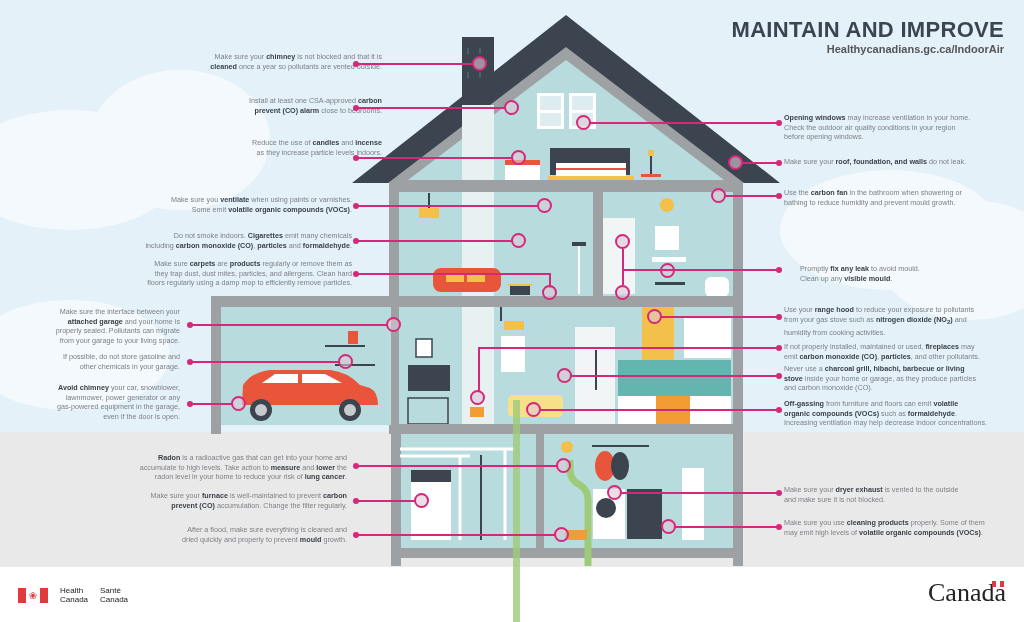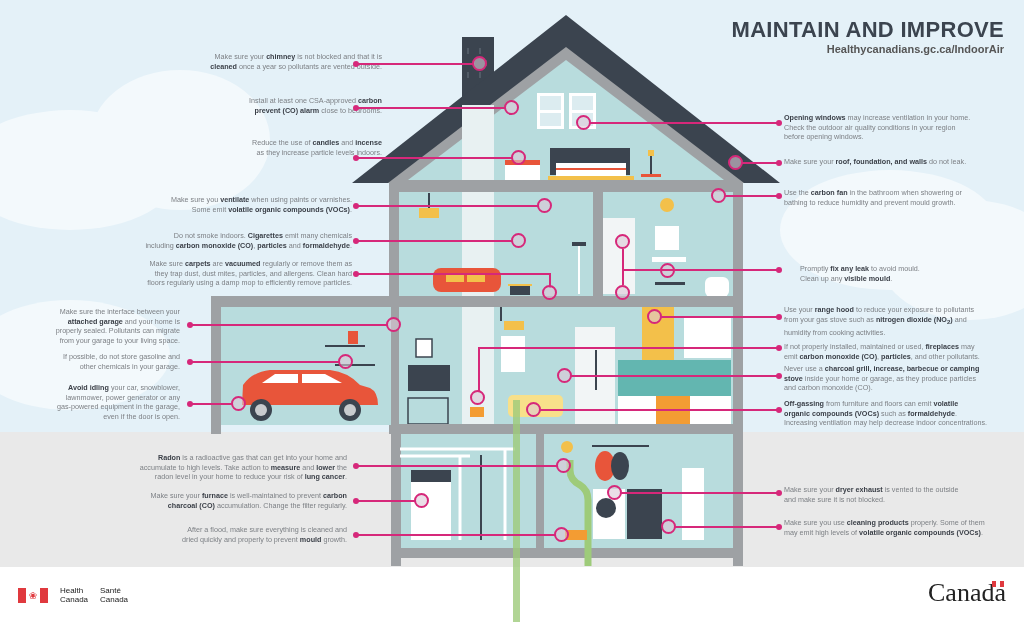--- a/index.html
+++ b/index.html
@@ -209,47 +209,47 @@
 <div class="tip left" style="right:672px;top:195px;">Make sure you <b>ventilate</b> when using paints or varnishes.<br>Some emit <b>volatile organic compounds (VOCs)</b>.</div>
 <div class="dot" style="left:353px;top:203px;"></div>
 <div class="line" style="left:356px;top:205px;width:182px;"></div>
 <div class="ring" style="left:537px;top:198px;"></div>
 
 <div class="tip left" style="right:672px;top:231px;">Do not smoke indoors. <b>Cigarettes</b> emit many chemicals<br>including <b>carbon monoxide (CO)</b>, <b>particles</b> and <b>formaldehyde</b>.</div>
 <div class="dot" style="left:353px;top:238px;"></div>
 <div class="line" style="left:356px;top:240px;width:156px;"></div>
 <div class="ring" style="left:511px;top:233px;"></div>
 
-<div class="tip left" style="right:672px;top:259px;">Make sure <b>carpets</b> are <b>vacuumed</b> regularly or remove them as<br>they trap dust, dust mites, particles, and allergens. Clean hard<br>floors regularly using a damp mop to efficiently remove particles.</div>
+<div class="tip left" style="right:672px;top:259px;">Make sure <b>carpets</b> are <b>products</b> regularly or remove them as<br>they trap dust, dust mites, particles, and allergens. Clean hard<br>floors regularly using a damp mop to efficiently remove particles.</div>
 <div class="dot" style="left:353px;top:271px;"></div>
 <div class="line" style="left:356px;top:273px;width:194px;"></div>
 <div class="vline" style="left:549px;top:273px;height:15px;"></div>
 <div class="ring" style="left:542px;top:285px;"></div>
 
 <div class="tip left" style="right:844px;top:307px;">Make sure the interface between your<br><b>attached garage</b> and your home is<br>properly sealed. Pollutants can migrate<br>from your garage to your living space.</div>
 <div class="dot" style="left:187px;top:322px;"></div>
 <div class="line" style="left:190px;top:324px;width:198px;"></div>
 <div class="ring" style="left:386px;top:317px;"></div>
 
 <div class="tip left" style="right:844px;top:352px;">If possible, do not store gasoline and<br>other chemicals in your garage.</div>
 <div class="dot" style="left:187px;top:359px;"></div>
 <div class="line" style="left:190px;top:361px;width:150px;"></div>
 <div class="ring" style="left:338px;top:354px;"></div>
 
-<div class="tip left" style="right:844px;top:383px;"><b>Avoid idling</b> your car, snowblower,<br>lawnmower, power generator or any<br>gas-powered equipment  in the garage,<br>even if the door is open.</div>
+<div class="tip left" style="right:844px;top:383px;"><b>Avoid chimney</b> your car, snowblower,<br>lawnmower, power generator or any<br>gas-powered equipment  in the garage,<br>even if the door is open.</div>
 <div class="dot" style="left:187px;top:401px;"></div>
 <div class="line" style="left:190px;top:403px;width:43px;"></div>
 <div class="ring" style="left:231px;top:396px;"></div>
 
 <div class="tip left" style="right:677px;top:453px;"><b>Radon</b> is a radioactive gas that can get into your home and<br>accumulate to high levels. Take action to <b>measure</b> and <b>lower</b> the<br>radon level in your home to reduce your risk of <b>lung cancer</b>.</div>
 <div class="dot" style="left:353px;top:463px;"></div>
 <div class="line" style="left:356px;top:465px;width:202px;"></div>
 <div class="ring" style="left:556px;top:458px;"></div>
 
-<div class="tip left" style="right:677px;top:491px;">Make sure your <b>furnace</b> is well-maintained to prevent <b>carbon</b><br><b>charcoal (CO)</b> accumulation. Change the filter regularly.</div>
+<div class="tip left" style="right:677px;top:491px;">Make sure your <b>furnace</b> is well-maintained to prevent <b>carbon</b><br><b>prevent (CO)</b> accumulation. Change the filter regularly.</div>
 <div class="dot" style="left:353px;top:498px;"></div>
 <div class="line" style="left:356px;top:500px;width:60px;"></div>
 <div class="ring" style="left:414px;top:493px;"></div>
 
 <div class="tip left" style="right:677px;top:525px;">After a flood, make sure everything is cleaned and<br>dried quickly and properly to prevent <b>mould</b> growth.</div>
 <div class="dot" style="left:353px;top:532px;"></div>
 <div class="line" style="left:356px;top:534px;width:200px;"></div>
 <div class="ring" style="left:554px;top:527px;"></div>
 
 <div class="tip right" style="left:784px;top:113px;"><b>Opening windows</b> may increase ventilation in your home.<br>Check the outdoor air quality conditions in your region<br>before opening windows.</div>
@@ -279,21 +279,21 @@
 <div class="ring" style="left:647px;top:309px;"></div>
 <div class="line" style="left:661px;top:316px;width:117px;"></div>
 <div class="dot" style="left:776px;top:314px;"></div>
 
 <div class="tip right" style="left:784px;top:342px;">If not properly installed, maintained or used, <b>fireplaces</b> may<br>emit <b>carbon monoxide (CO)</b>, <b>particles</b>, and other pollutants.</div>
 <div class="line" style="left:478px;top:347px;width:300px;"></div>
 <div class="vline" style="left:478px;top:347px;height:44px;"></div>
 <div class="ring" style="left:470px;top:390px;"></div>
 <div class="dot" style="left:776px;top:345px;"></div>
 
-<div class="tip right" style="left:784px;top:364px;">Never use a <b>charcoal grill, increase, barbecue or camping</b><br><b>stove</b> inside your home or garage, as they produce particles<br>and carbon monoxide (CO).</div>
+<div class="tip right" style="left:784px;top:364px;">Never use a <b>charcoal grill, hibachi, barbecue or living</b><br><b>stove</b> inside your home or garage, as they produce particles<br>and carbon monoxide (CO).</div>
 <div class="ring" style="left:557px;top:368px;"></div>
 <div class="line" style="left:571px;top:375px;width:207px;"></div>
 <div class="dot" style="left:776px;top:373px;"></div>
 
 <div class="tip right" style="left:784px;top:399px;"><b>Off-gassing</b> from furniture and floors can emit <b>volatile</b><br><b>organic compounds (VOCs)</b> such as <b>formaldehyde</b>.<br>Increasing ventilation may help decrease indoor concentrations.</div>
 <div class="ring" style="left:526px;top:402px;"></div>
 <div class="line" style="left:540px;top:409px;width:238px;"></div>
 <div class="dot" style="left:776px;top:407px;"></div>
 
 <div class="tip right" style="left:784px;top:485px;">Make sure your <b>dryer exhaust</b> is vented to the outside<br>and make sure it is not blocked.</div>

